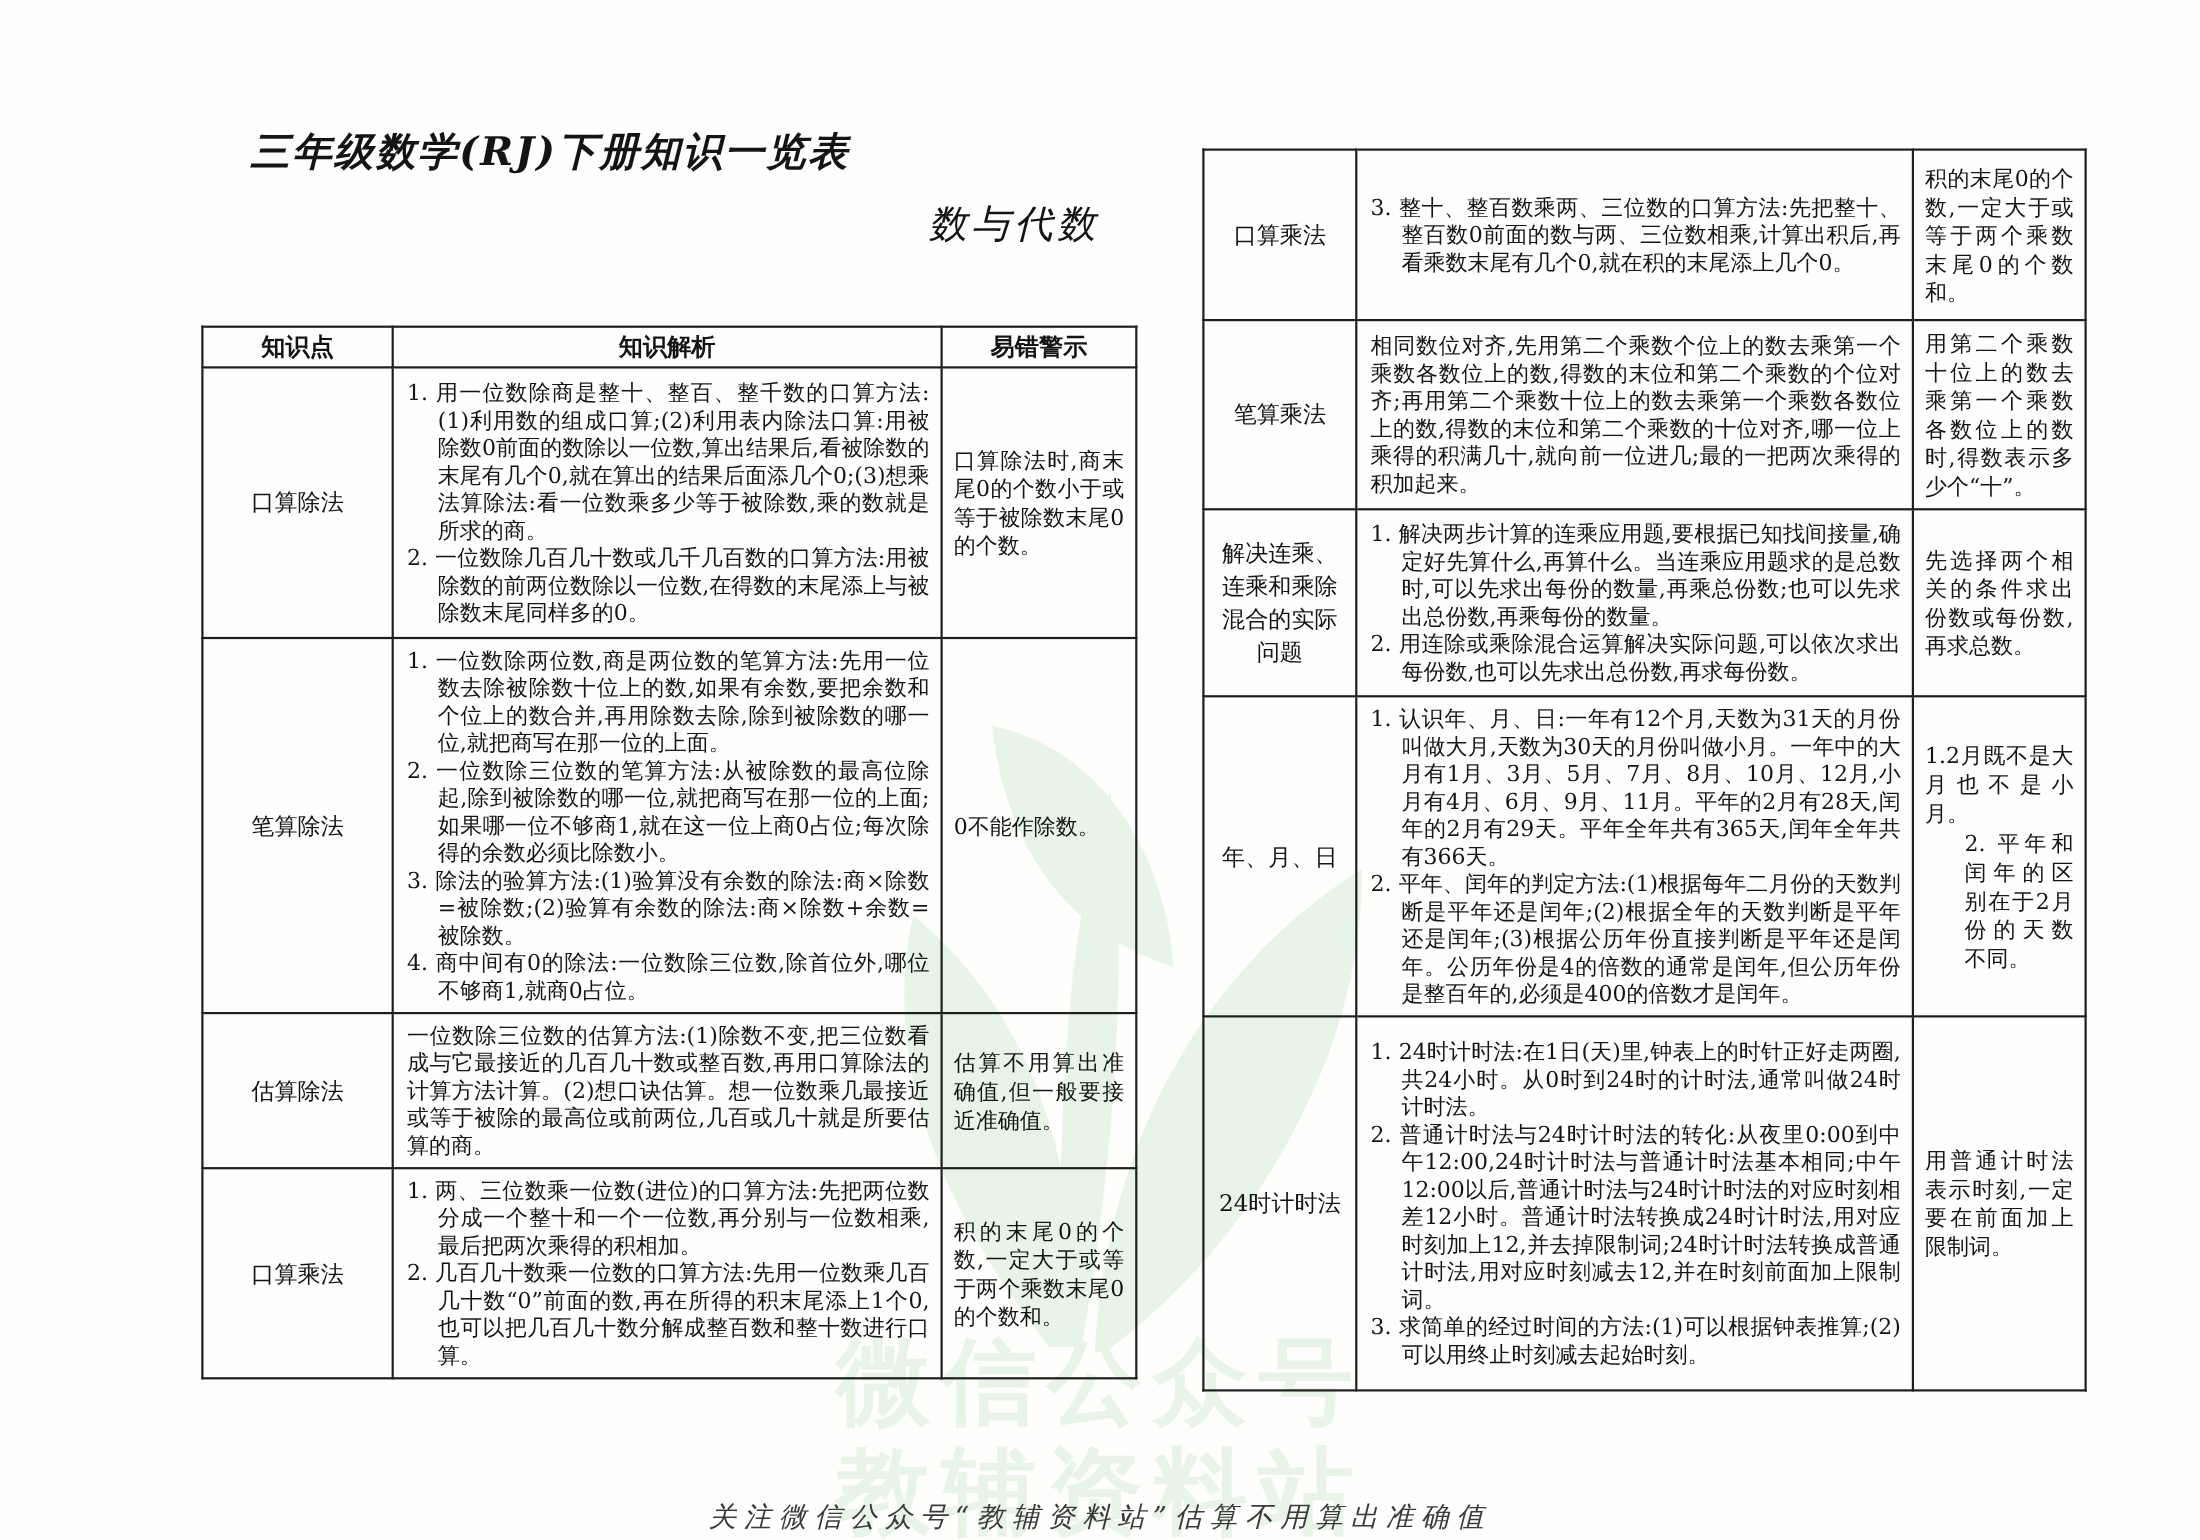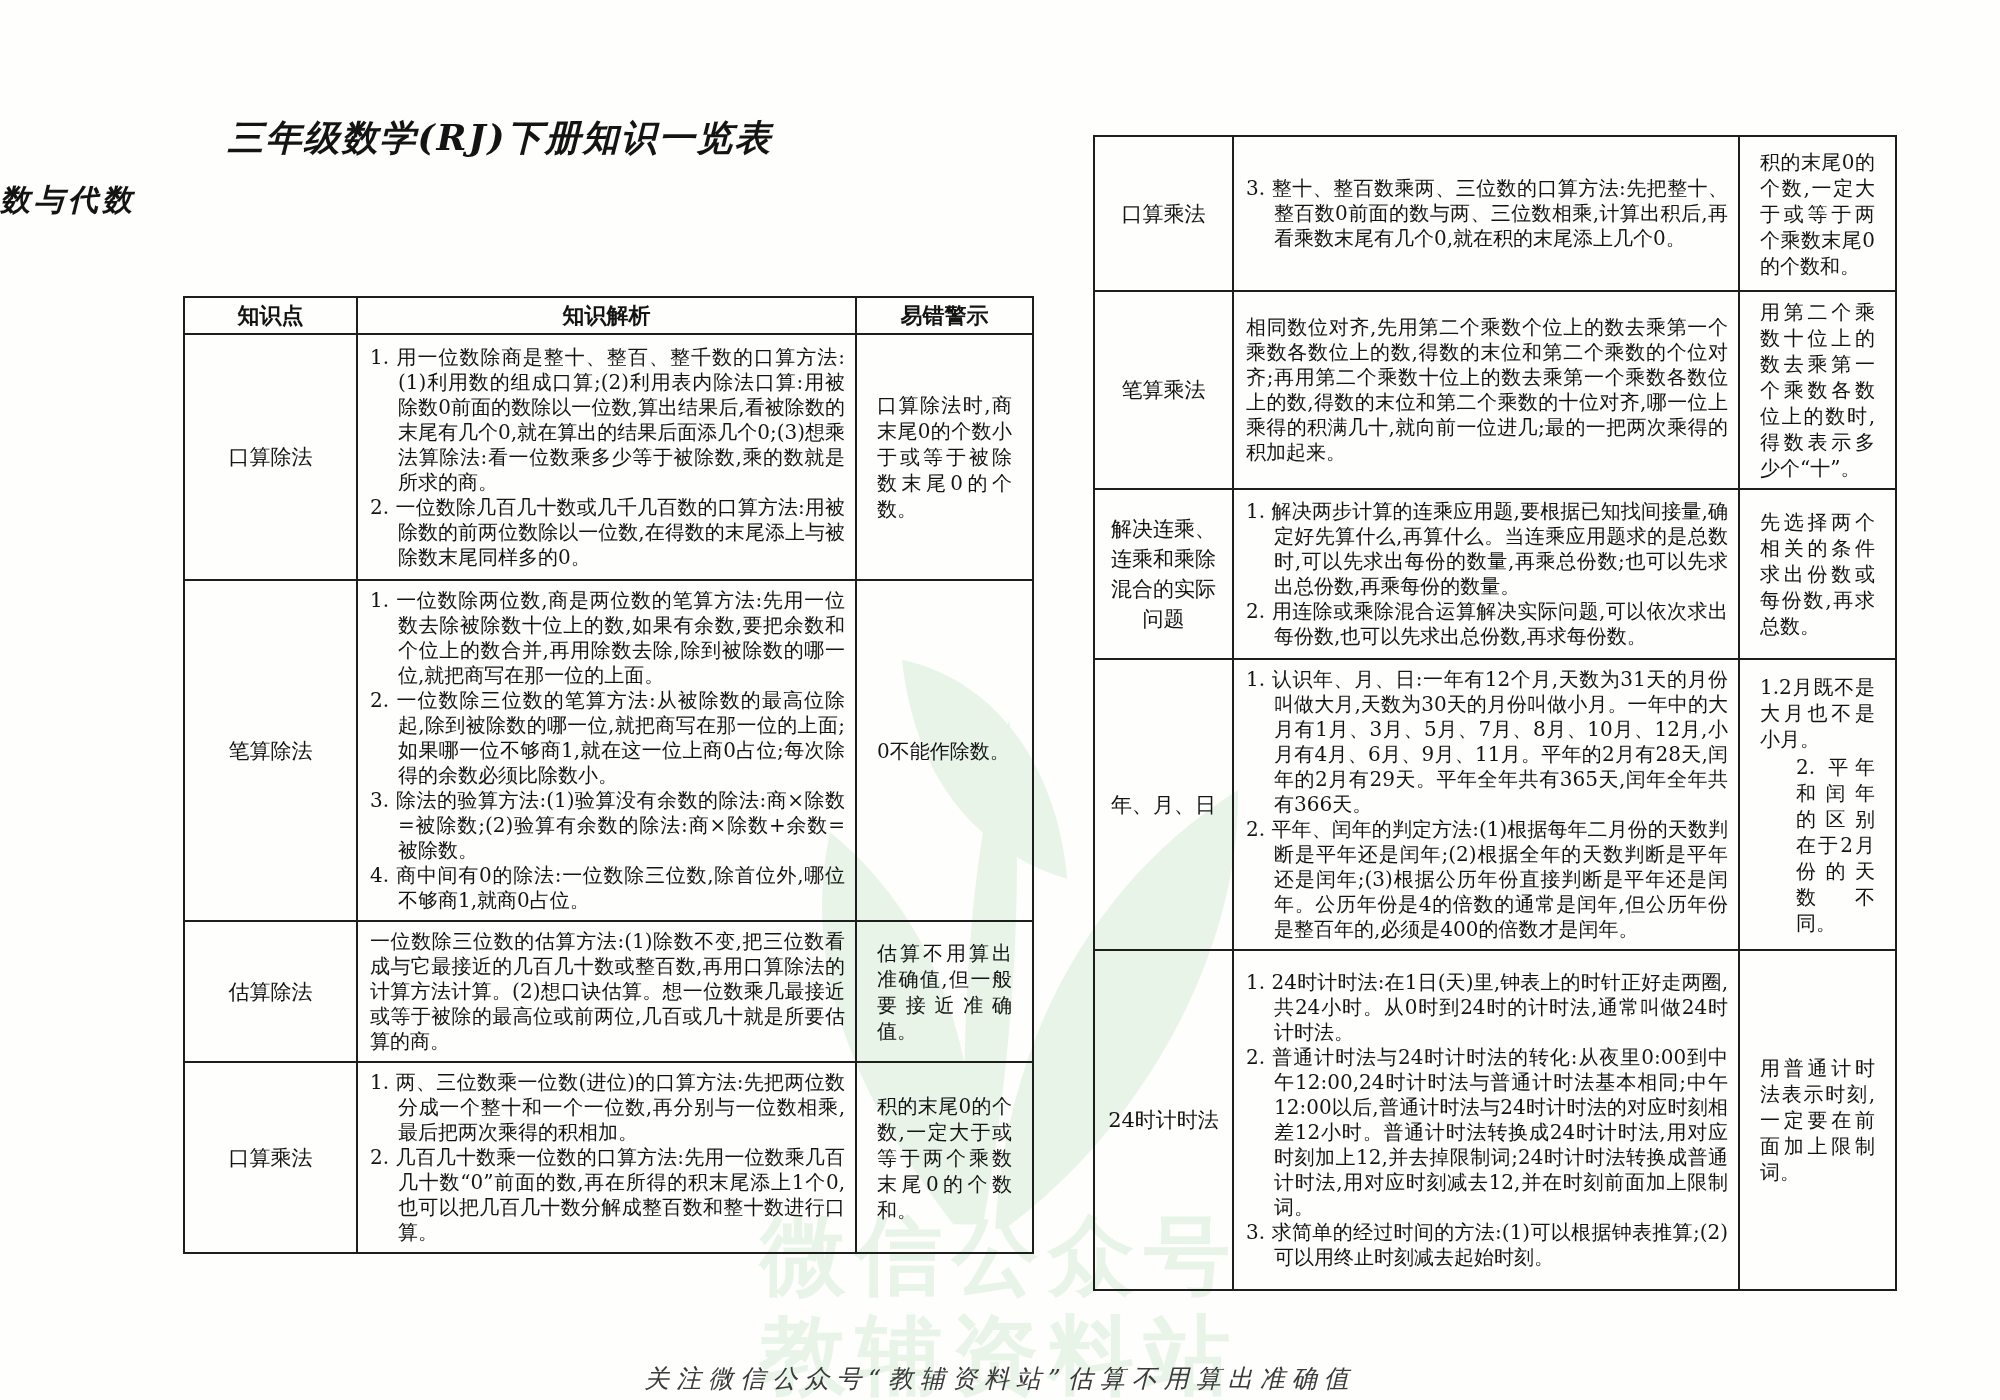--- a/index.html
+++ b/index.html
@@ -15,31 +15,31 @@
   .leaf-wm { position:absolute; left:720px; top:600px; width:560px; height:670px; color:var(--wm,#e9f4e8); z-index:0; }
   .wm-text { position:absolute; left:540px; width:700px; text-align:right;
     font-family:"Liberation Sans","DejaVu Sans",sans-serif; font-weight:bold;
     font-size:86px; letter-spacing:10px; color:var(--wm,#e9f4e8); z-index:0; white-space:nowrap; }
   .wm1 { top:1198px; }
   .wm2 { top:1298px; }
 
   
   .title { position:absolute; left:0; top:114px; width:1000px; text-align:center;
     font-size:36px; font-weight:bold; font-style:italic; letter-spacing:2px; z-index:2; }
-  .subtitle { position:absolute; left:0; top:180px; width:1000px; text-align:left;
-    font-size:30px; font-weight:bold; font-style:italic; letter-spacing:4px; z-index:2; }
+  .subtitle { position:absolute; left:0; top:180px; width:1000px; text-align:right;
+    font-size:35px; font-weight:normal; font-style:italic; letter-spacing:4px; z-index:2; }
 
   
   table.ktable { position:absolute; border-collapse:collapse; table-layout:fixed;
     background:transparent; z-index:2; }
   .ktable th, .ktable td { border:2px solid #1e1e1e; vertical-align:middle; }
   .ktable th { font-size:22px; font-weight:bold; text-align:center; height:37px; padding:2px; }
   td.topic { font-size:21px; text-align:center; padding:4px 6px; line-height:30px; }
   td.analysis { font-size:20px; line-height:25px; text-align:justify; padding:7px 10px 7px 12px; }
-  td.warning  { font-size:20px; line-height:26px; text-align:justify; padding:7px 20px; }
+  td.warning  { font-size:20px; line-height:26px; text-align:justify; padding:7px 10px; }
   .item { margin:0; }
   .item.num { padding-left:28px; text-indent:-28px; }
   td.warning .item + .item { margin-top:2px;margin-left:36px; }
 
   .lt { left:183px; top:296px; width:849px; }
   .lt tbody tr:nth-child(1){ height:246px; }
   .lt tbody tr:nth-child(2){ height:337px; }
   .lt tbody tr:nth-child(3){ height:133px; }
   .lt tbody tr:nth-child(4){ height:190px; }
 

